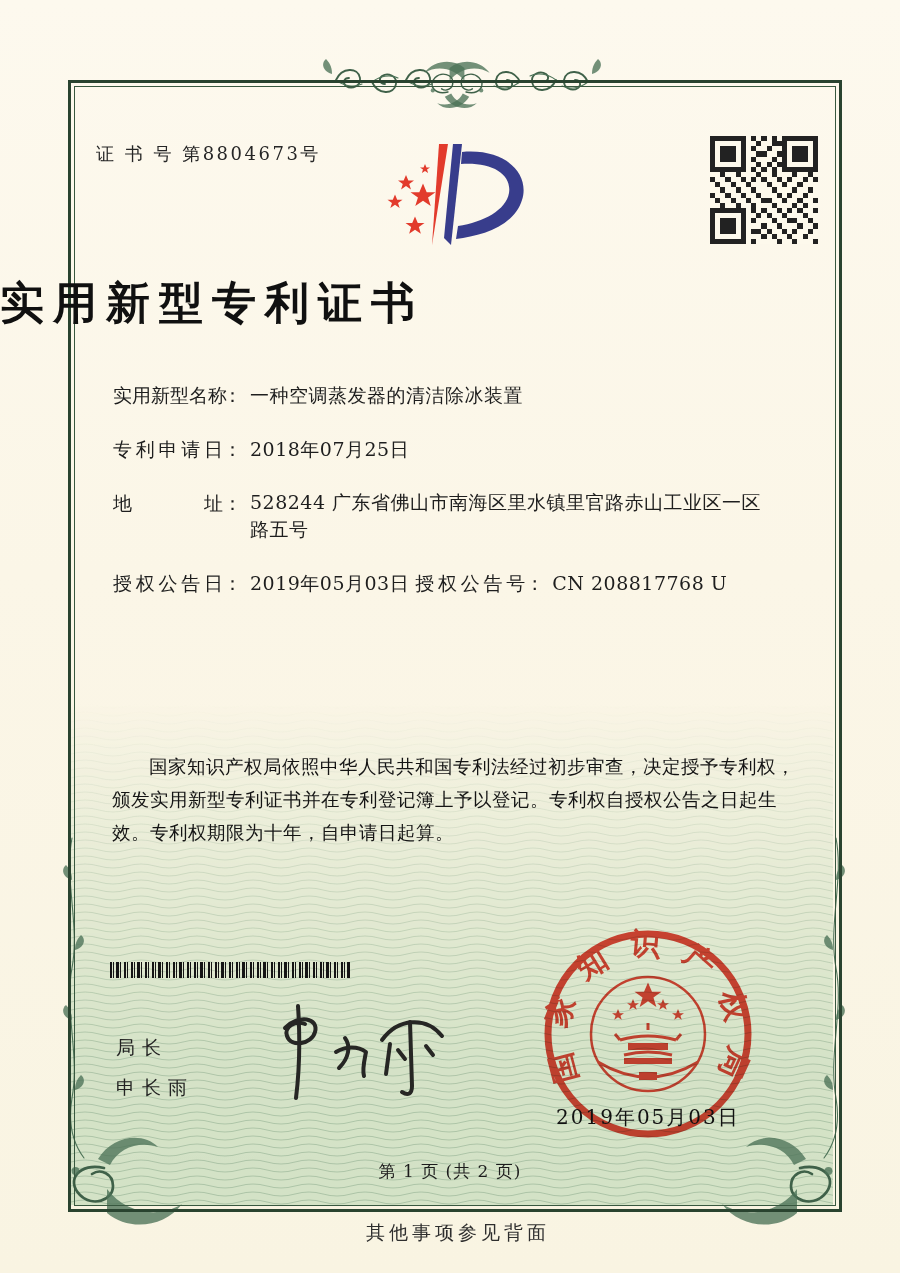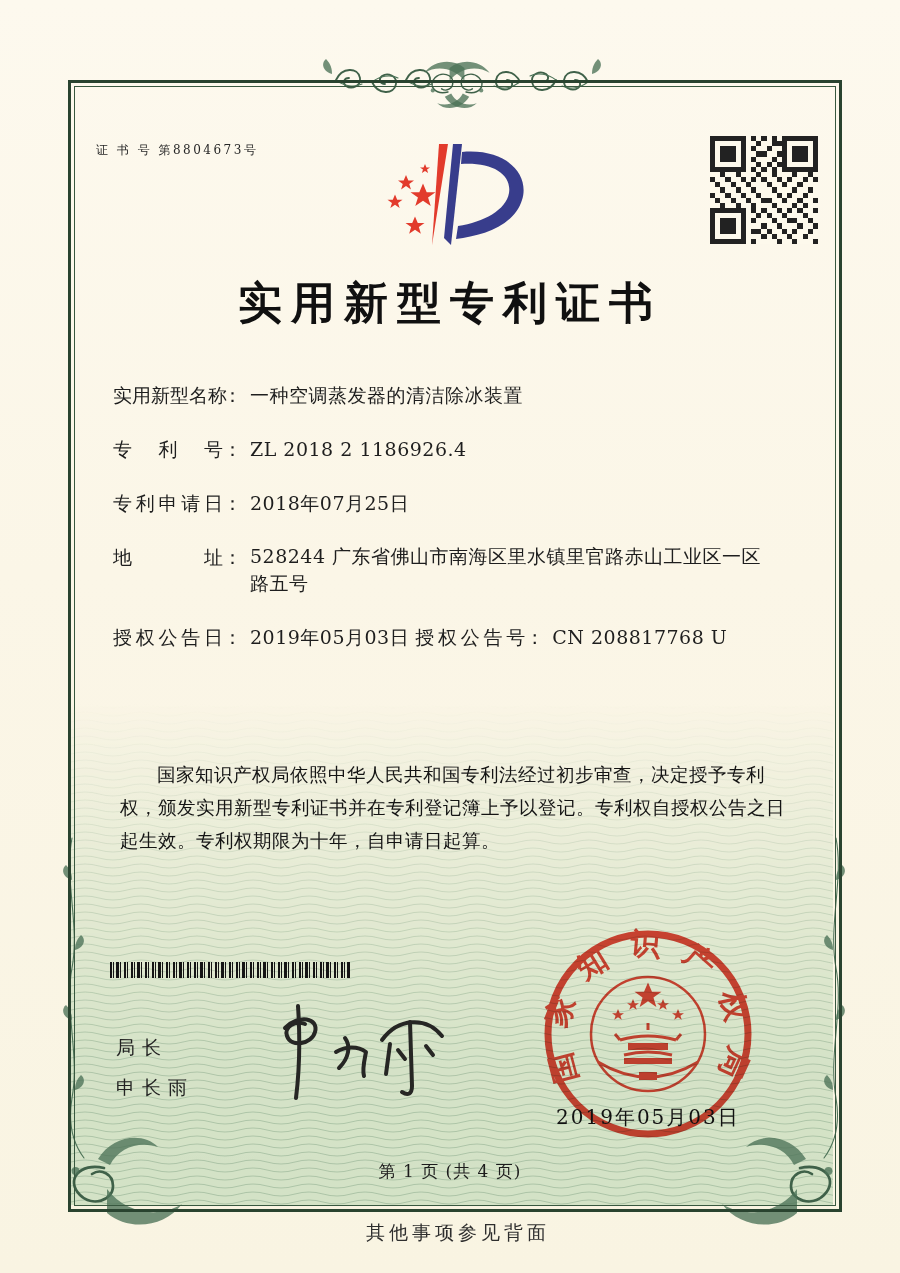--- a/index.html
+++ b/index.html
@@ -9,32 +9,32 @@
     font-family:"DejaVu Serif","Liberation Serif",serif;color:#1e1e1e;
   }
   svg{display:block}
   .layer{position:absolute;pointer-events:none;}
   
   .frame{position:absolute;left:68px;top:80px;width:768px;height:1126px;
     border:3px solid #29432f;z-index:3;}
   .frame::after{content:"";position:absolute;left:3px;top:3px;right:3px;bottom:3px;
     border:1px solid #38583f;}
   
-  .certno{position:absolute;left:96px;top:142px;font-size:12px;letter-spacing:2.5px;color:#262626;z-index:4;}
-  .title{position:absolute;left:0;right:0;top:274px;text-align:center;font-size:44px;font-weight:700;
+  .certno{position:absolute;left:96px;top:142px;font-size:18px;letter-spacing:2.5px;color:#262626;z-index:4;}
+  .title{position:absolute;left:0;right:0;top:274px;text-align:left;font-size:44px;font-weight:700;
     letter-spacing:9px;color:#101010;z-index:4;}
   .fields{position:absolute;left:113px;top:381px;width:700px;font-size:19px;z-index:4;}
   .frow{margin-bottom:26px;line-height:28px;white-space:nowrap;}
   .flabel{display:inline-block;width:110px;text-align:justify;text-align-last:justify;vertical-align:top;}
   .fcolon{display:inline-block;vertical-align:top;margin-right:8px;}
   .fvalue{display:inline-block;vertical-align:top;letter-spacing:0.5px;}
   .wrap{white-space:normal;width:525px;line-height:27px;}
   .fgroup2{display:inline-block;}
   .bodytext{position:absolute;left:112px;top:750px;width:692px;font-size:18.5px;line-height:33px;color:#141414;z-index:4;}
-  .bodytext p{margin:8px;text-indent:2em;letter-spacing:0.5px;}
+  .bodytext p{margin:0;text-indent:2em;letter-spacing:0.5px;}
   .barcode{position:absolute;left:110px;top:962px;width:240px;height:16px;z-index:4;
     background:repeating-linear-gradient(90deg,
       #151515 0 2px,transparent 2px 3px,
       #151515 3px 4px,transparent 4px 6px,
       #151515 6px 9px,transparent 9px 10px,
       #151515 10px 11px,transparent 11px 14px,
       #151515 14px 16px,transparent 16px 17px,
       #151515 17px 18px,transparent 18px 21px);}
   .director{position:absolute;left:116px;top:1028px;z-index:4;
     font-family:Liberation Sans, sans-serif;font-size:19px;color:#222;}
@@ -150,23 +150,20 @@
     <path fill="#222" d="M8 0h1v1h-1zM10 0h1v1h-1zM12 0h1v1h-1zM9 1h1v1h-1zM12 1h2v1h-2zM8 2h1v1h-1zM11 2h1v1h-1zM9 3h2v1h-2zM13 3h1v1h-1zM8 4h1v1h-1zM12 4h1v1h-1zM9 5h1v1h-1zM11 5h1v1h-1zM13 5h1v1h-1zM8 6h1v1h-1zM10 6h1v1h-1zM12 6h1v1h-1zM2 7h1v1h-1zM5 7h1v1h-1zM9 7h1v1h-1zM12 7h1v1h-1zM16 7h1v1h-1zM19 7h1v1h-1zM0 8h1v1h-1zM3 8h1v1h-1zM6 8h1v1h-1zM8 8h1v1h-1zM10 8h1v1h-1zM13 8h1v1h-1zM15 8h1v1h-1zM18 8h1v1h-1zM20 8h1v1h-1zM1 9h1v1h-1zM4 9h1v1h-1zM7 9h1v1h-1zM11 9h1v1h-1zM14 9h1v1h-1zM17 9h1v1h-1zM2 10h1v1h-1zM5 10h1v1h-1zM8 10h1v1h-1zM12 10h1v1h-1zM16 10h1v1h-1zM19 10h1v1h-1zM0 11h1v1h-1zM3 11h1v1h-1zM6 11h1v1h-1zM9 11h1v1h-1zM13 11h1v1h-1zM15 11h1v1h-1zM18 11h1v1h-1zM1 12h1v1h-1zM4 12h1v1h-1zM7 12h1v1h-1zM10 12h2v1h-2zM14 12h1v1h-1zM17 12h1v1h-1zM20 12h1v1h-1zM2 13h1v1h-1zM5 13h1v1h-1zM8 13h1v1h-1zM12 13h1v1h-1zM16 13h1v1h-1zM18 13h1v1h-1zM8 14h1v1h-1zM10 14h1v1h-1zM13 14h1v1h-1zM15 14h1v1h-1zM17 14h1v1h-1zM20 14h1v1h-1zM9 15h1v1h-1zM11 15h1v1h-1zM14 15h1v1h-1zM18 15h1v1h-1zM8 16h1v1h-1zM12 16h1v1h-1zM15 16h2v1h-2zM19 16h1v1h-1zM10 17h1v1h-1zM13 17h1v1h-1zM17 17h1v1h-1zM20 17h1v1h-1zM8 18h2v1h-2zM11 18h1v1h-1zM14 18h1v1h-1zM16 18h1v1h-1zM19 18h1v1h-1zM10 19h1v1h-1zM12 19h1v1h-1zM15 19h1v1h-1zM18 19h1v1h-1zM8 20h1v1h-1zM13 20h1v1h-1zM16 20h1v1h-1zM20 20h1v1h-1z"></path>
   </svg>
 
   <div class="title">实用新型专利证书</div>
 
   <div class="fields">
     <div class="frow">
       <span class="flabel">实用新型名称</span><span class="fcolon">：</span><span class="fvalue">一种空调蒸发器的清洁除冰装置</span>
     </div>
     <div class="frow">
-      <span class="flabel">专利号</span><span class="fcolon">：</span><span class="fvalue">ZL 2018 2 1186926.4</span>
-    </div>
-    <div class="frow">
       <span class="flabel">专利申请日</span><span class="fcolon">：</span><span class="fvalue">2018年07月25日</span>
     </div>
     <div class="frow">
       <span class="flabel">地址</span><span class="fcolon">：</span><span class="fvalue wrap">528244 广东省佛山市南海区里水镇里官路赤山工业区一区路五号</span>
     </div>
     <div class="frow">
       <span>
         <span class="flabel">授权公告日</span><span class="fcolon">：</span><span class="fvalue">2019年05月03日</span>
       </span>
       <span class="fgroup2">
@@ -220,16 +217,16 @@
         <path d="M112,108 l0,-7"></path>
       </g>
       <rect x="92" y="121" width="40" height="7"></rect>
       <rect x="88" y="136" width="48" height="6"></rect>
       <path d="M62,140 Q112,170 162,140" fill="none" stroke="#e03a2b" stroke-width="3"></path>
       <rect x="103" y="150" width="18" height="8"></rect>
     </g>
   </svg>
   <div class="sealdate">2019年05月03日</div>
 
-  <div class="pagenum">第 1 页 (共 4 页)</div>
+  <div class="pagenum">第 1 页 (共 2 页)</div>
   <div class="backnote">其他事项参见背面</div>
 
 </div>
 
 </body></html>

